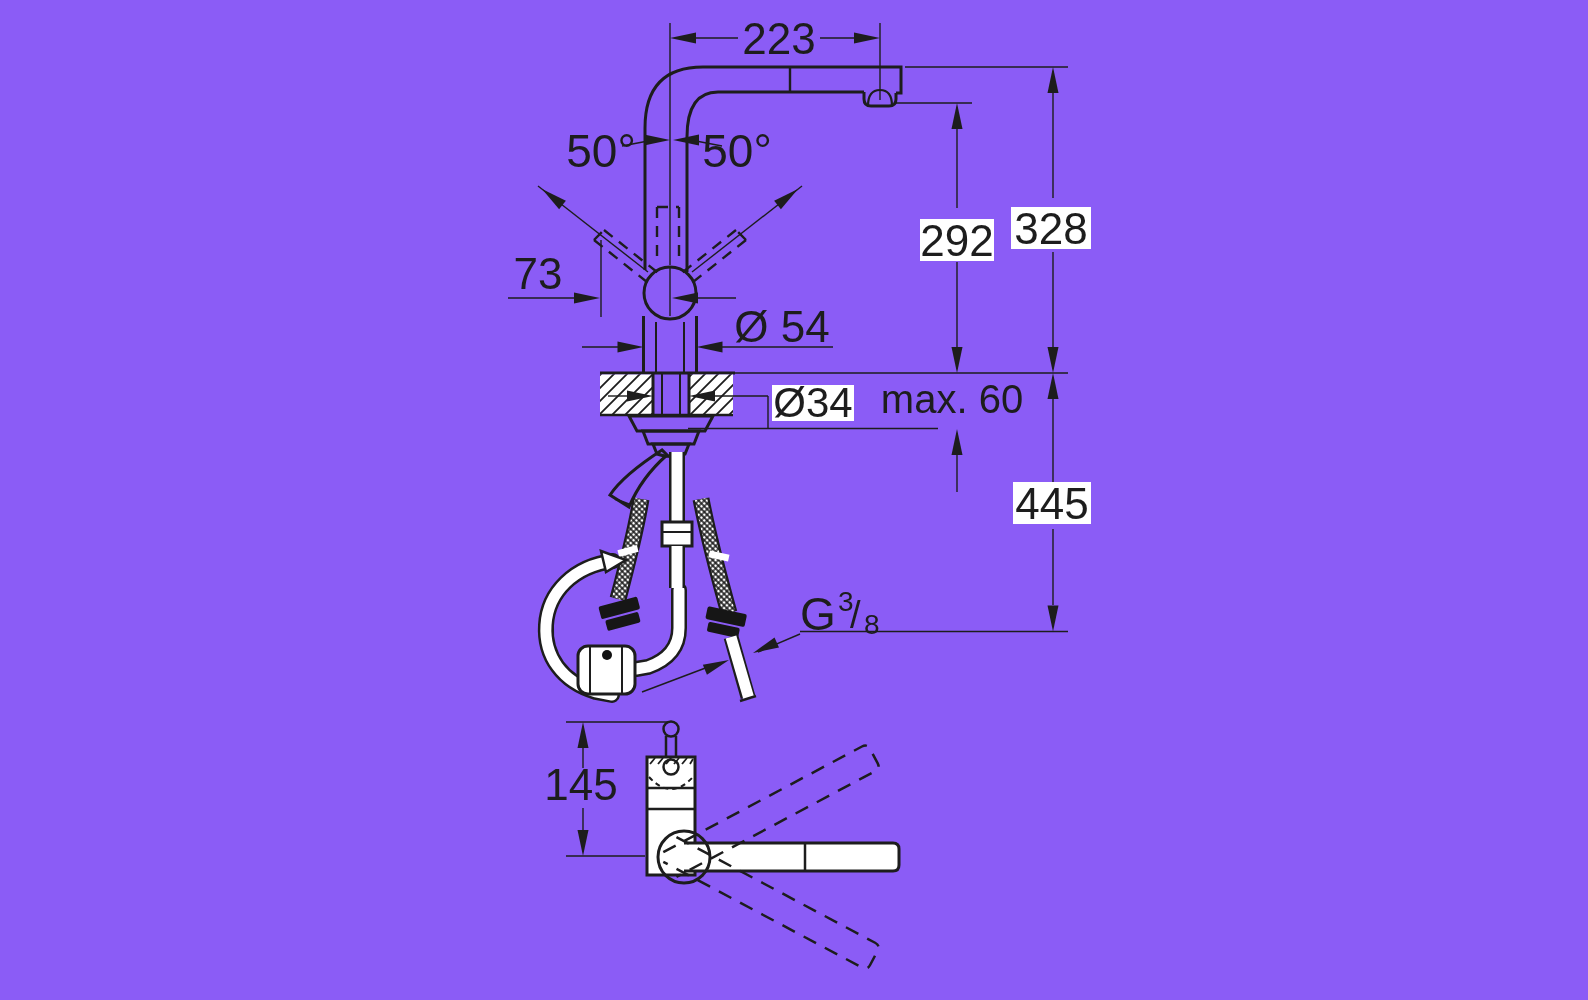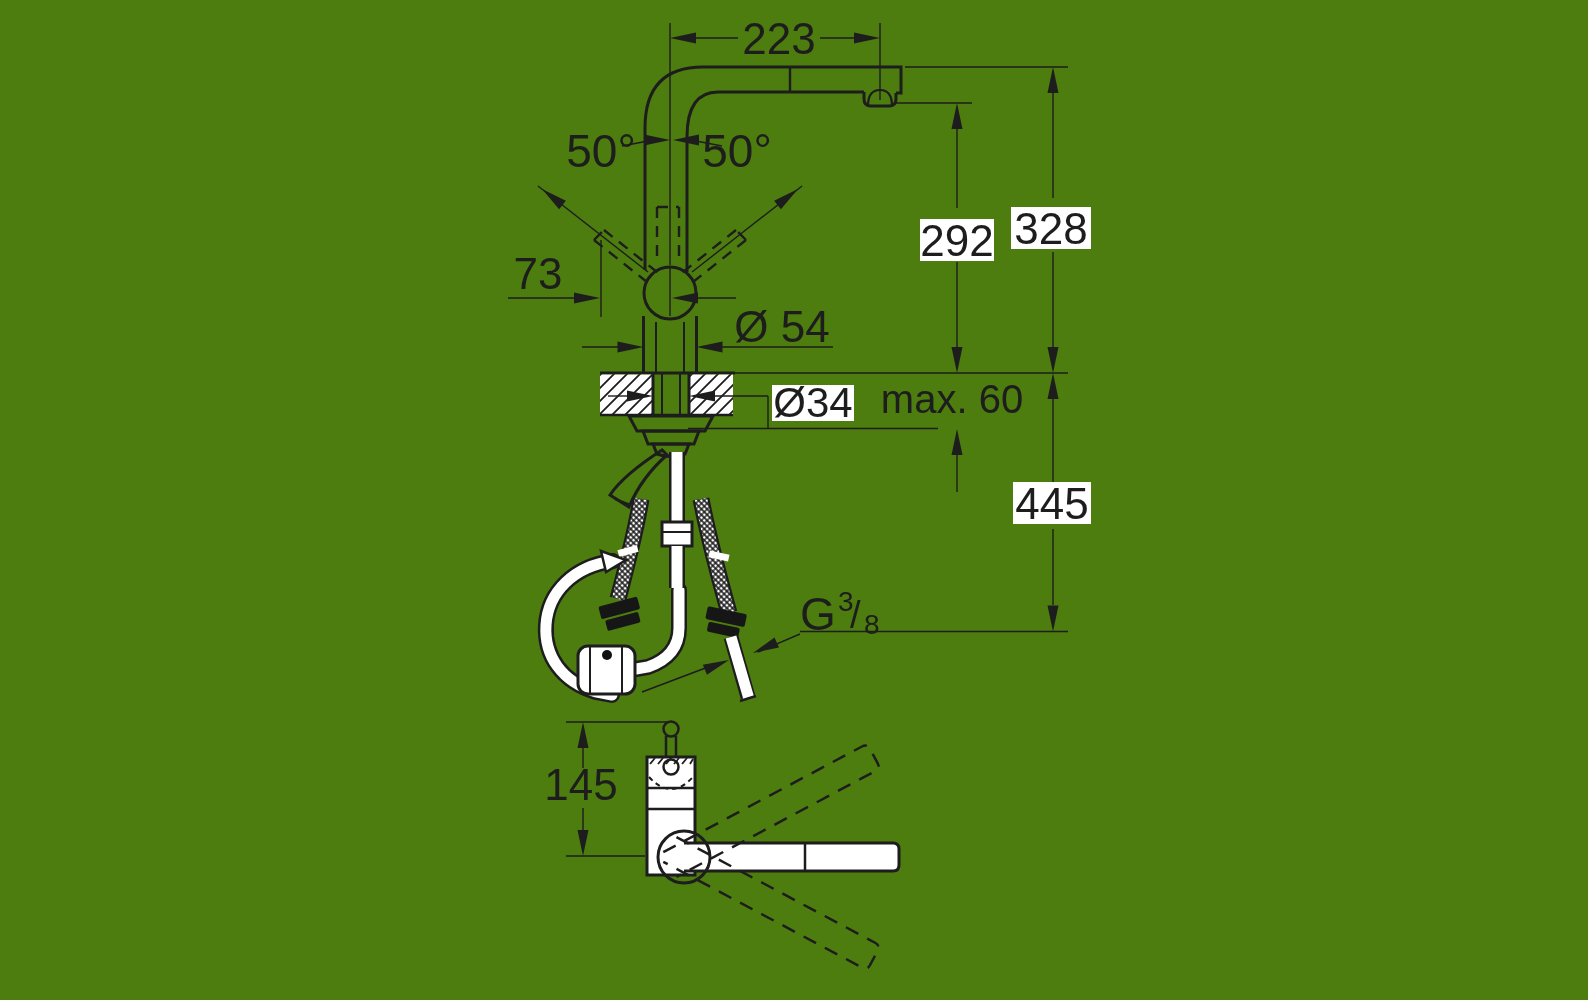--- a/index.html
+++ b/index.html
@@ -1,16 +1,16 @@
 <!DOCTYPE html>
 <html><head>
 <meta charset="utf-8">
 <style>
   html,body{margin:0;padding:0;background:#ffffff;}
-  .canvas{position:relative;width:1588px;height:1000px;background:#4d7c0f;overflow:hidden;
+  .canvas{position:relative;width:1588px;height:1000px;background:#8b5cf6;overflow:hidden;
           font-family:"Liberation Sans", sans-serif;}
   svg{display:block;}
   text{fill:#1d1d1d;font-family:"Liberation Sans", sans-serif;}
   .ln{stroke:#1d1d1d;fill:none;}
   .thick{stroke-width:3;}
   .med{stroke-width:2.4;}
   .thin{stroke-width:1.4;}
   .dimtxt{font-size:44px;}
   .arrow{fill:#1d1d1d;stroke:none;}
 </style>

